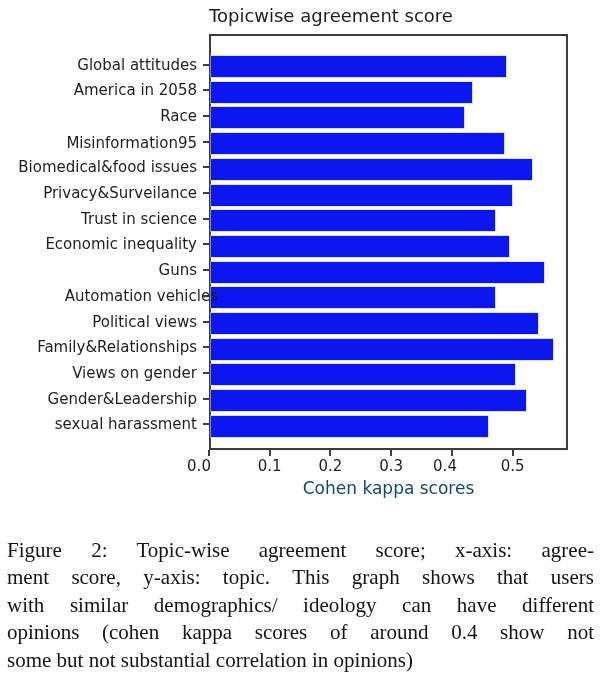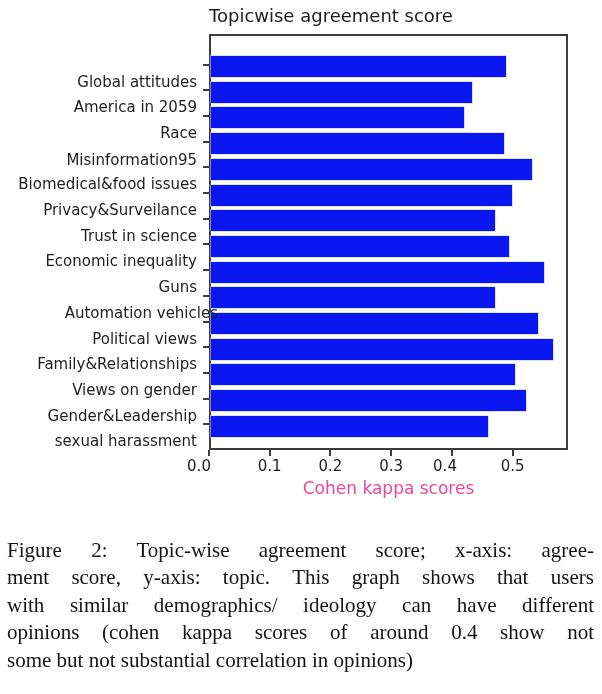--- a/index.html
+++ b/index.html
@@ -24,31 +24,30 @@
     border: 2px solid #3d3d3d; box-sizing: border-box; background: #fff;
   }
   .bar {
     position: absolute; left: 0; height: 21px;
     box-shadow: 0 0 0 1px rgba(190,200,255,0.55);
   }
   .ylabel {
     position: absolute; left: 0; width: 197px; text-align: right;
     font-size: 15px; height: 18px; line-height: 18px; color: #1e1e1e;
     white-space: nowrap;
-    margin-top: 17px;
   }
   .ytick { position: absolute; width: 6px; height: 2px; background: #3d3d3d; left: 203px; }
   .xtick { position: absolute; width: 2px; height: 6px; background: #3d3d3d; top: 450px; }
   .xtick-label {
     position: absolute; top: 458px; transform: translateX(-50%);
     font-size: 15px; line-height: 17px; color: #1e1e1e;
   }
   .xaxis-label {
     position: absolute; left: 209px; width: 359px; top: 478px;
-    text-align: center; font-size: 17px; line-height: 21px; color: #ec4899;
+    text-align: center; font-size: 17px; line-height: 21px; color: #0c4a6e;
   }
 
   
   .caption {
     position: absolute; left: 7px; top: 537px; width: 587px;
     font-family: "Liberation Serif", serif;
     font-size: 21px; line-height: 27.4px; color: #141414;
   }
   .cap-line { text-align: justify; text-align-last: justify; white-space: normal; }
   .cap-line.last { text-align-last: left; }
@@ -72,21 +71,21 @@
         <div class="bar" style="top: 251.3px; width: 284.284px; background: rgb(10, 23, 240);"></div>
         <div class="bar" style="top: 277px; width: 327.413px; background: rgb(10, 23, 240);"></div>
         <div class="bar" style="top: 302.7px; width: 341.992px; background: rgb(10, 23, 240);"></div>
         <div class="bar" style="top: 328.4px; width: 303.723px; background: rgb(10, 23, 240);"></div>
         <div class="bar" style="top: 354.1px; width: 315.264px; background: rgb(10, 23, 240);"></div>
         <div class="bar" style="top: 379.8px; width: 276.995px; background: rgb(10, 23, 240);"></div>
       </div>
     <div id="ylabels">
         <div class="ylabel" style="top: 55.5px;">Global attitudes</div>
         <div class="ytick" style="top: 63.5px;"></div>
-        <div class="ylabel" style="top: 81.2px;">America in 2059</div>
+        <div class="ylabel" style="top: 81.2px;">America in 2058</div>
         <div class="ytick" style="top: 89.2px;"></div>
         <div class="ylabel" style="top: 106.9px;">Race</div>
         <div class="ytick" style="top: 114.9px;"></div>
         <div class="ylabel" style="top: 134px;">Misinformation95</div>
         <div class="ytick" style="top: 140.6px;"></div>
         <div class="ylabel" style="top: 158.3px;">Biomedical&amp;food issues</div>
         <div class="ytick" style="top: 166.3px;"></div>
         <div class="ylabel" style="top: 184px;">Privacy&amp;Surveilance</div>
         <div class="ytick" style="top: 192px;"></div>
         <div class="ylabel" style="top: 209.7px;">Trust in science</div>

